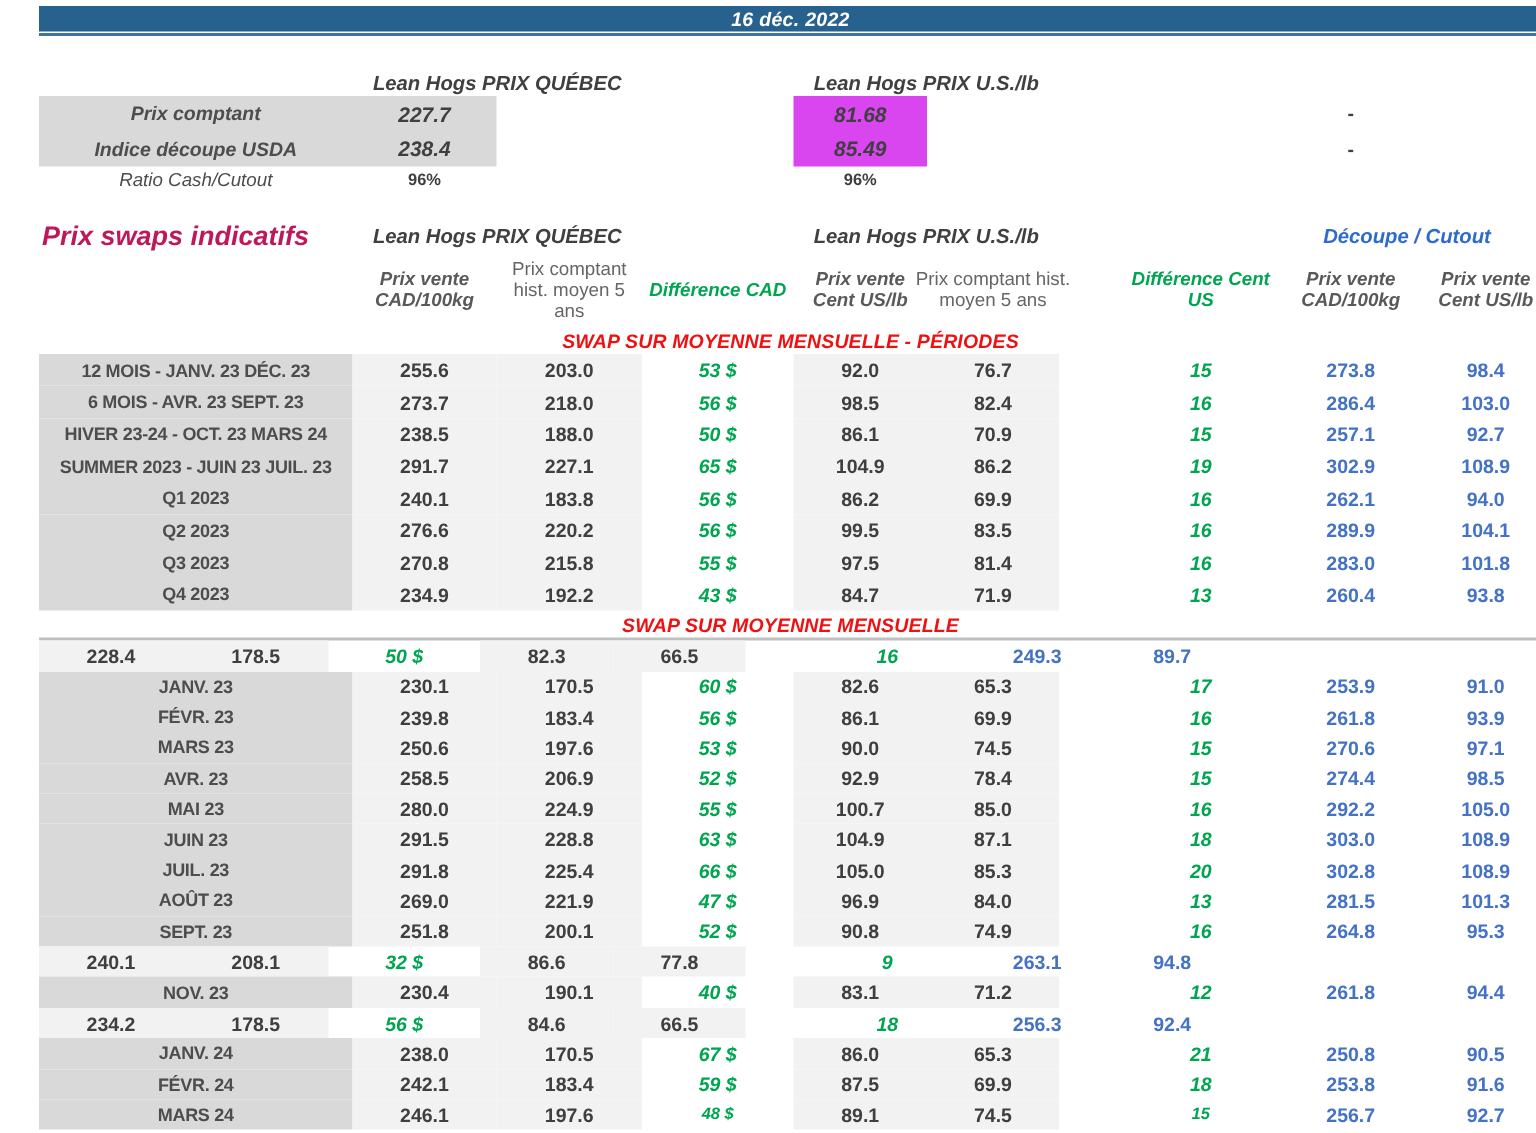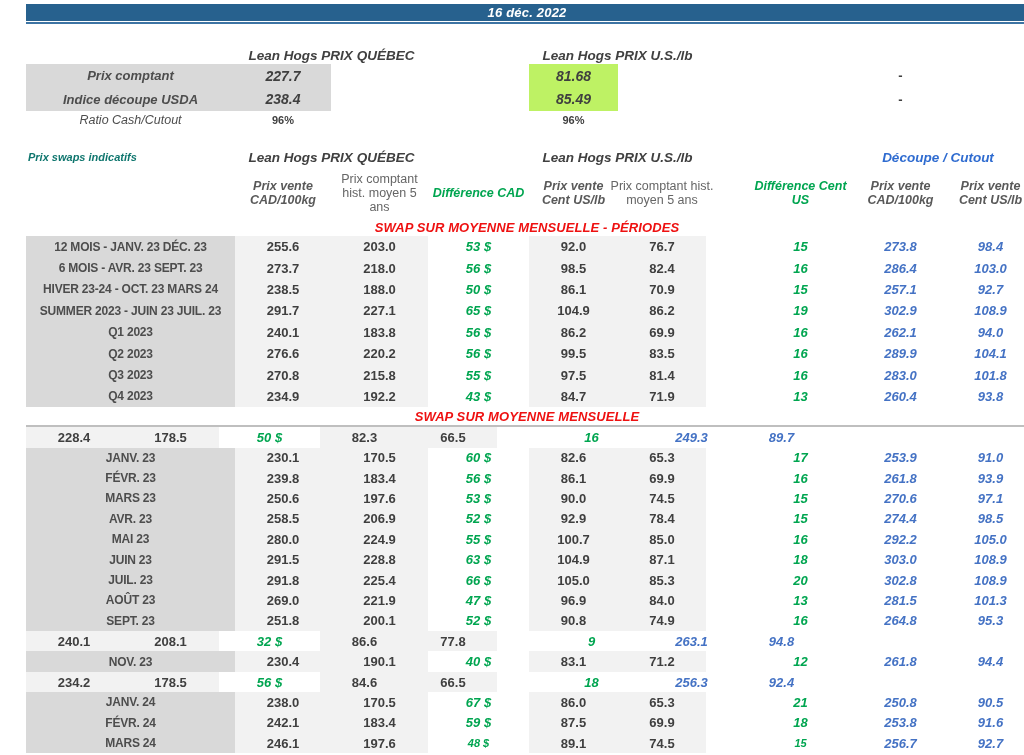--- a/index.html
+++ b/index.html
@@ -22,50 +22,50 @@
   .c5{width:88px}.sp{width:47px}.c7{width:95px}.c8{width:105px}.c9{width:75px}
   .span12{width:193px}.span45{width:177px}.span89{width:180px}
 
   
   .spot-head-row{margin-top:22px;height:18px;}
   .spot-head{font-weight:bold;font-style:italic;font-size:13.5px;color:#404040;}
   .spot-row{height:23.5px;}
   .spot-gray{display:flex;background:#D9D9D9;}
   .spot-lbl{font-weight:bold;font-style:italic;font-size:13px;color:#4d4d4d;}
   .spot-val{font-weight:bold;font-style:italic;font-size:14px;color:#3f3f3f;}
-  .us-gray{background:#bef264;}
+  .us-gray{background:#d946ef;}
   .dash{font-weight:bold;font-size:13px;color:#3f3f3f;}
   .ratio-row{height:18px;}
   .ratio-lbl{font-style:italic;font-size:12.5px;color:#4d4d4d;}
   .ratio-val{font-size:11px;font-weight:bold;color:#3f3f3f;}
 
   
   .swaps-head-row{margin-top:19px;height:18px;}
-  .swaps-title{justify-content:flex-start;padding-left:2px;color:#0f766e;font-weight:bold;font-style:italic;font-size:11px;}
+  .swaps-title{justify-content:flex-start;padding-left:2px;color:#be185d;font-weight:bold;font-style:italic;font-size:18px;}
   .cutout-head{color:#2E6BD0;font-weight:bold;font-style:italic;font-size:13.5px;}
   .col-headers{margin-top:2px;height:50px;align-items:center;}
   .col-head{font-size:12.5px;line-height:1.12;color:#595959;}
   .b{font-weight:bold;font-style:italic;}
   .light{font-weight:normal;color:#666;}
   .green-head{color:#00A550;font-weight:bold;font-style:italic;}
   .wide{width:130px;margin-left:-21px;margin-right:-21px;}
 
   
   .band{height:18px;display:flex;align-items:center;justify-content:center;
         color:#EE1111;font-weight:bold;font-style:italic;font-size:13px;letter-spacing:.1px;text-align:center;}
   .hline{border-top:2px solid #BFBFBF;height:0;}
 
   
   .data-row{font-weight:bold;font-size:13px;}
   .periods .data-row{height:21.4px;}
   .monthly .data-row{height:20.4px;}
   .lbl{background:#D9D9D9;color:#4d4d4d;font-size:12px;letter-spacing:-0.2px;}
   .bgc{background:#F2F2F2;color:#3f3f3f;}
   .diff{color:#00A550;font-style:italic;}
-  .blue{color:#4472C4;font-style:italic;}
+  .blue{color:#4472C4;}
   .monthly .data-row:last-child .diff{font-size:11px;}
 </style>
 </head>
 <body>
 
 <div class="sheet">
 
   <div class="banner">
     <span>16 déc. 2022</span>
   </div>

